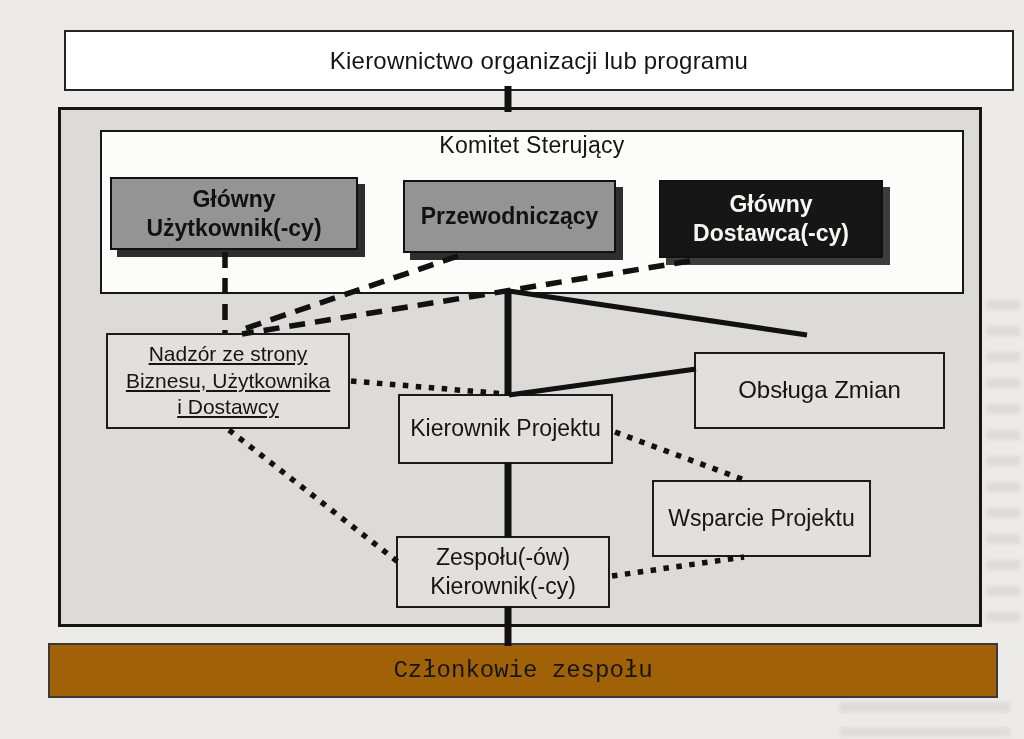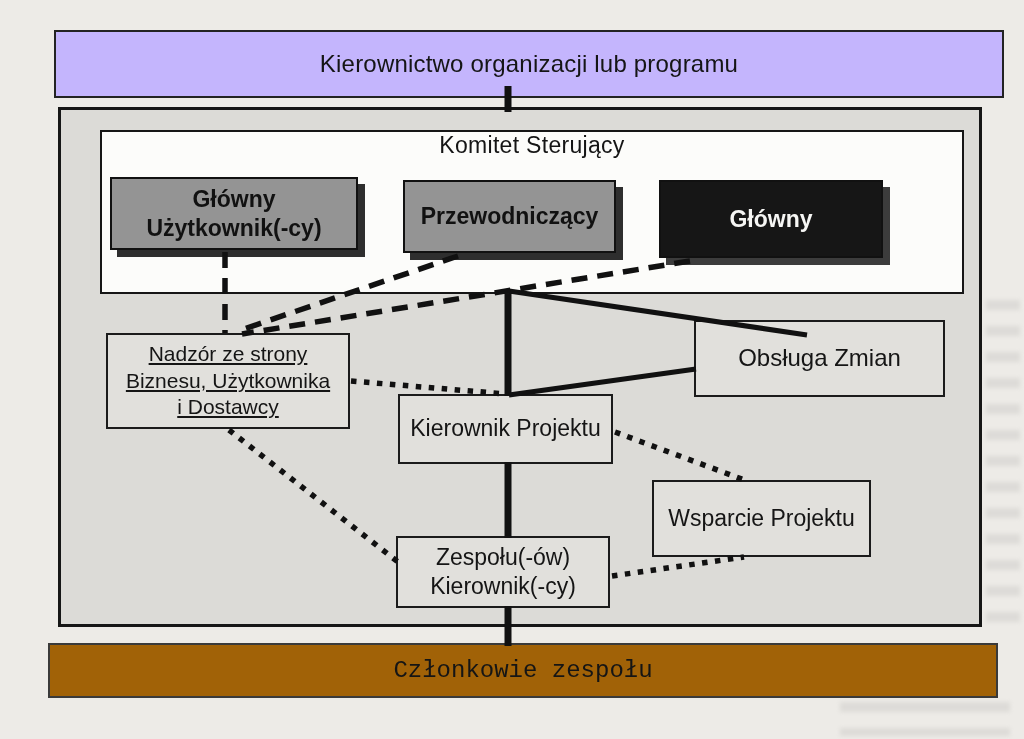--- a/index.html
+++ b/index.html
@@ -16,22 +16,22 @@
   .box{
     position:absolute;
     box-sizing:border-box;
     display:flex;flex-direction:column;
     align-items:center;justify-content:center;
     text-align:center;
   }
 
   
   .top-bar{
-    left:54px;top:30px;width:950px;height:68px;
-    background:#c4b5fd;border:2px solid #232323;
+    left:64px;top:30px;width:950px;height:61px;
+    background:#ffffff;border:2px solid #232323;
     font-size:24px;letter-spacing:.2px;
   }
   .bottom-bar{
     left:48px;top:643px;width:950px;height:55px;
     background:#a16207;border:2px solid #3a3a3a;
     font-size:24px;
     font-family:Liberation Mono, monospace;
   }
 
   
@@ -65,21 +65,21 @@
   .member-chair{left:403px;top:180px;width:213px;height:73px;}
   .member-supplier{left:659px;top:180px;width:224px;height:78px;}
 
   
   .node{
     background:#e1e0dc;border:2px solid #1b1b1b;
     font-size:23px;line-height:1.28;
   }
   .node-assurance{left:106px;top:333px;width:244px;height:96px;font-size:21px;text-decoration:underline;}
   .node-pm{left:398px;top:394px;width:215px;height:70px;}
-  .node-change{left:694px;top:320px;width:251px;height:77px;font-size:24px;}
+  .node-change{left:694px;top:352px;width:251px;height:77px;font-size:24px;}
   .node-support{left:652px;top:480px;width:219px;height:77px;}
   .node-team{left:396px;top:536px;width:214px;height:72px;}
 
   .connectors{
     position:absolute;left:0;top:0;width:1024px;height:739px;
     z-index:6;pointer-events:none;
   }
   .connectors line{stroke:#111;}
   .l-spine{stroke-width:7;}
   .l-solid{stroke-width:5;}
@@ -117,20 +117,21 @@
     <span>Główny</span>
     <span>Użytkownik(-cy)</span>
   </div>
 
   <div class="member gray member-chair">
     <span>Przewodniczący</span>
   </div>
 
   <div class="member black member-supplier">
     <span>Główny</span>
+    <span>Dostawca(-cy)</span>
   </div>
 
   <div class="box node node-assurance">
     <span>Nadzór ze strony</span>
     <span>Biznesu, Użytkownika</span>
     <span>i Dostawcy</span>
   </div>
 
   <div class="box node node-change">
     <span>Obsługa Zmian</span>

